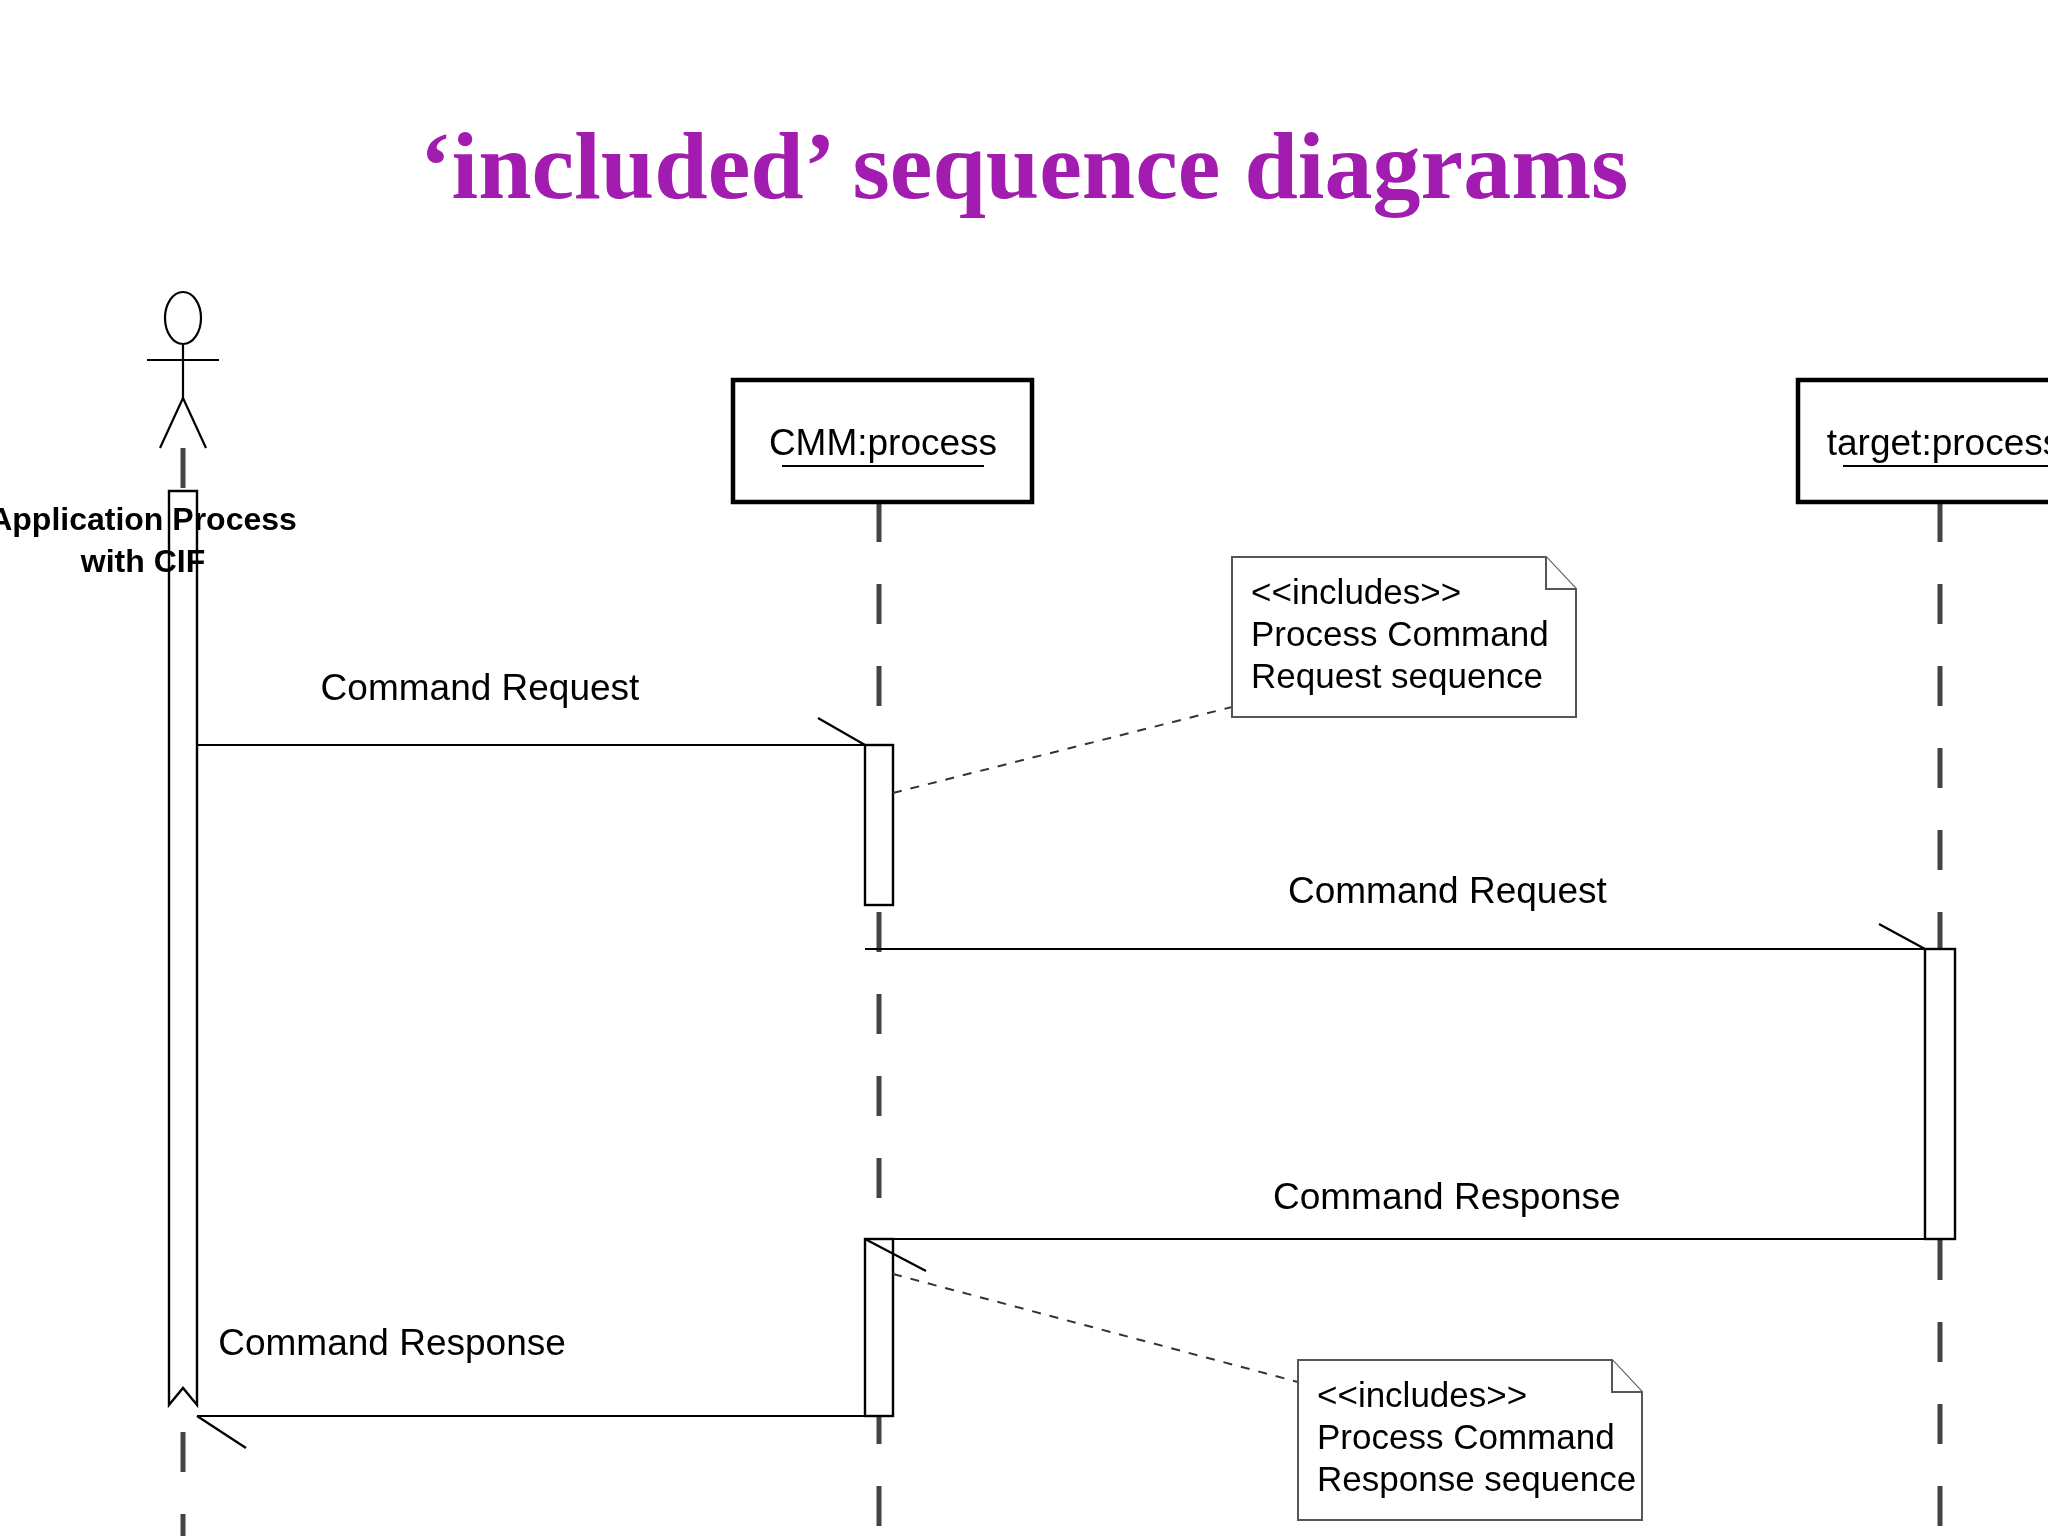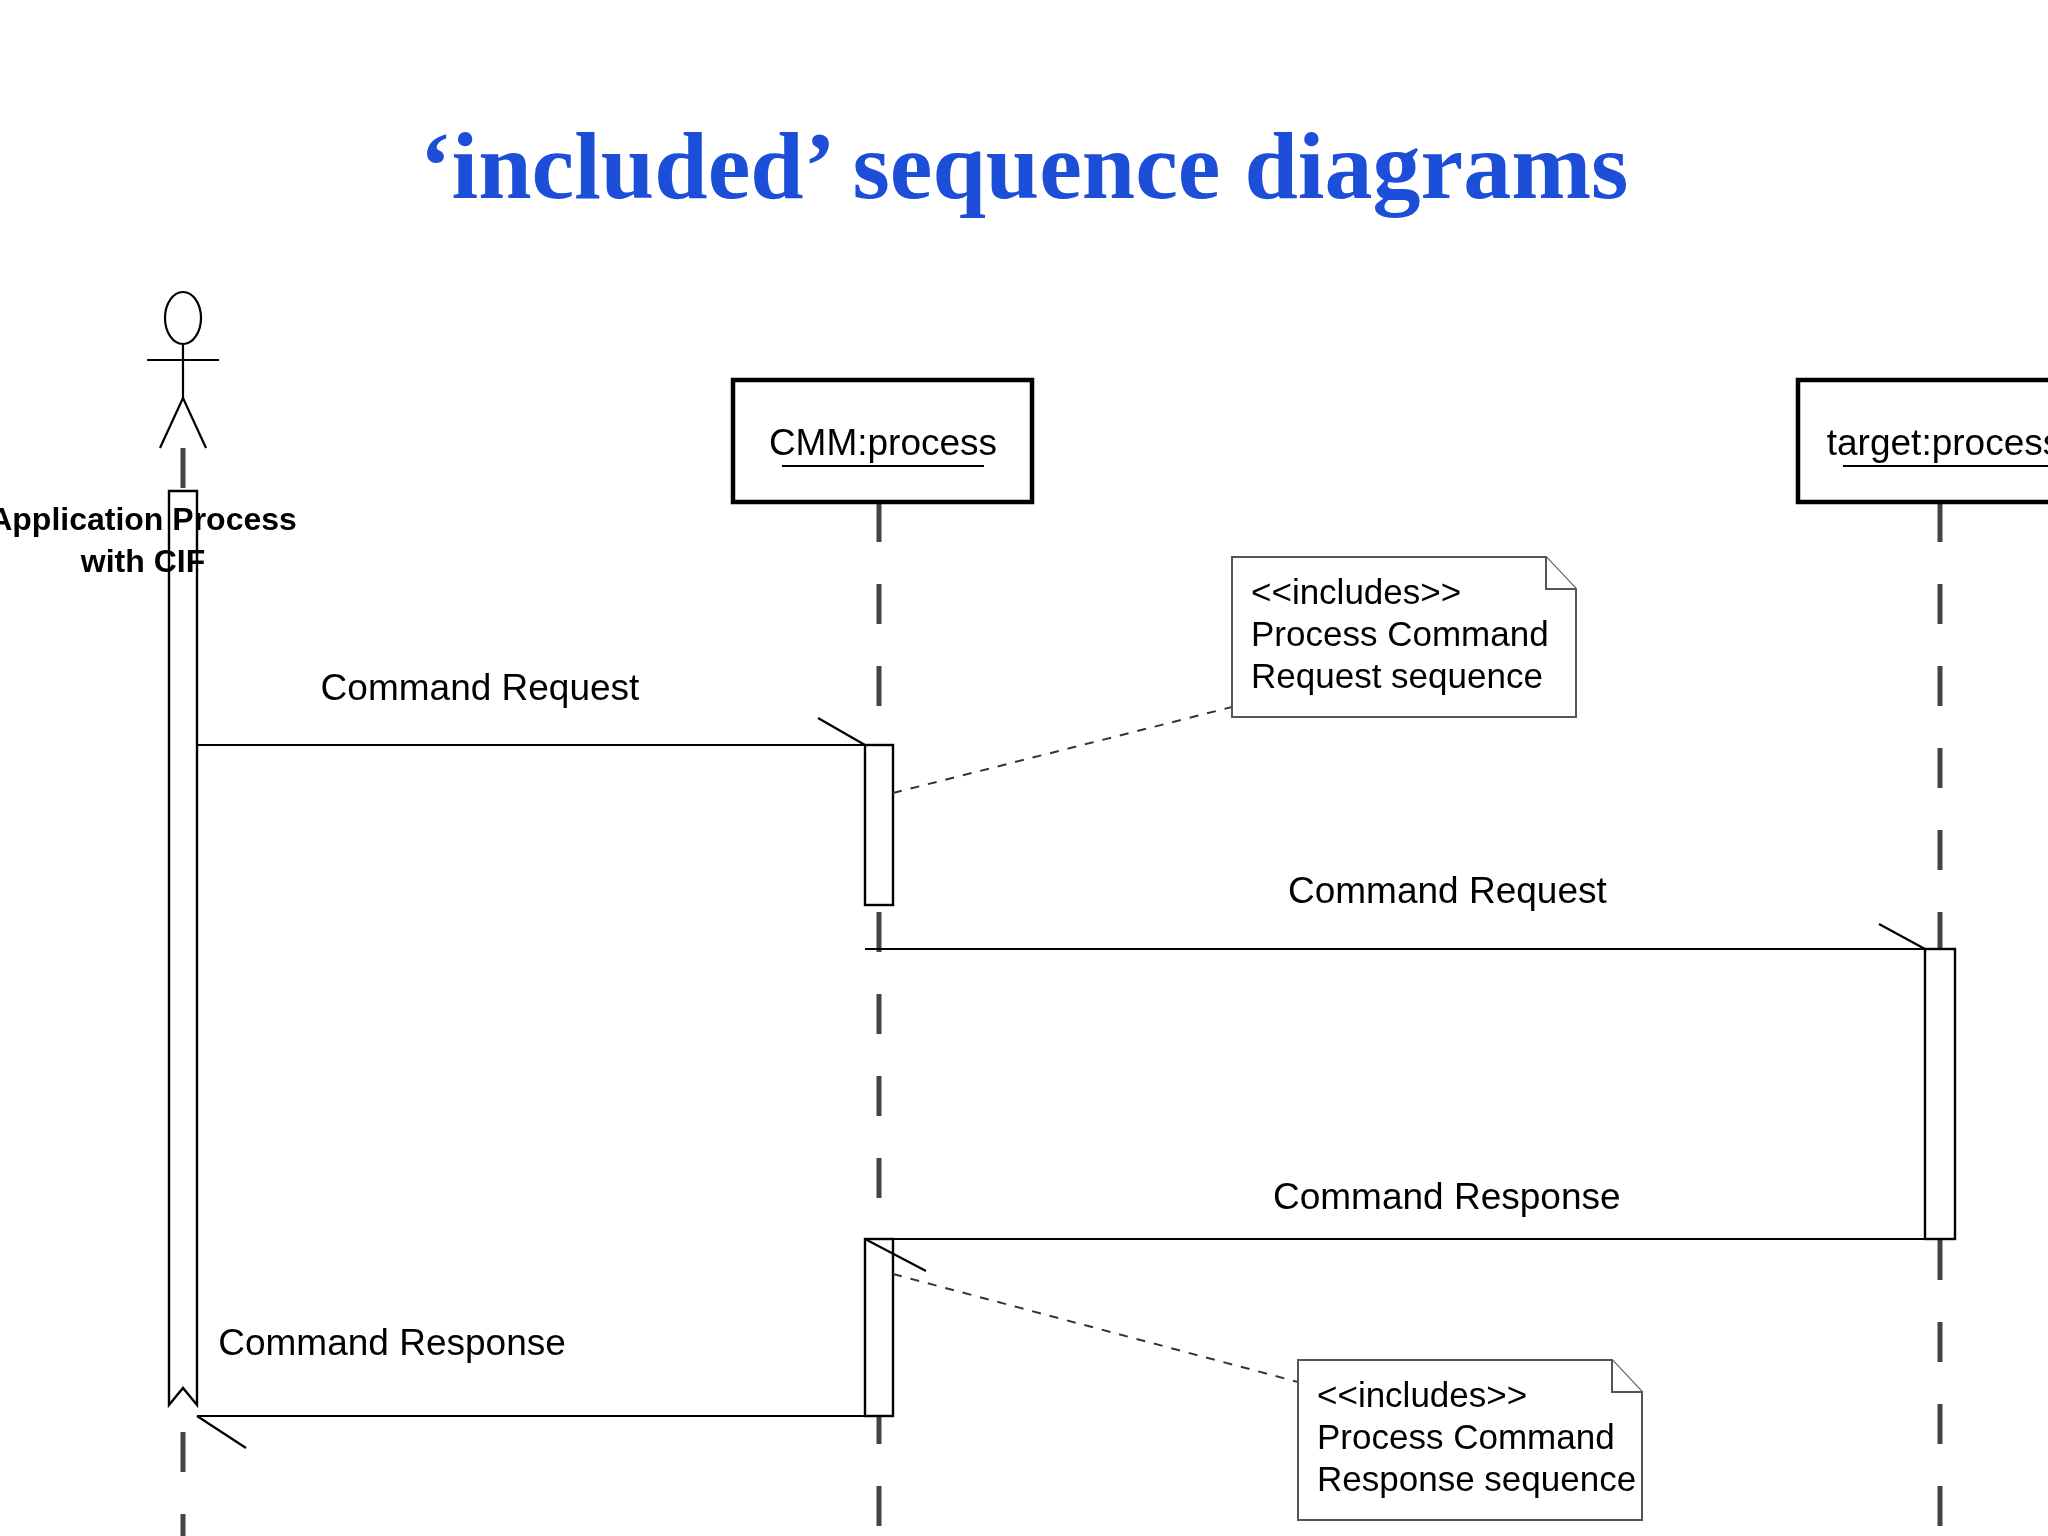--- a/index.html
+++ b/index.html
@@ -18,21 +18,21 @@
   #slide-title {
     position: absolute;
     left: 0;
     top: 118px;
     width: 2048px;
     text-align: center;
     font-family: "Liberation Serif", serif;
     font-weight: bold;
     font-size: 96px;
     line-height: 1.0;
-    color: #1d4ed8;
+    color: #a21caf;
     letter-spacing: 0px;
     white-space: nowrap;
   }
   #diagram-svg {
     position: absolute;
     left: 0;
     top: 0;
   }
   text.lifeline-name {
     font-family: "Liberation Sans", sans-serif;

